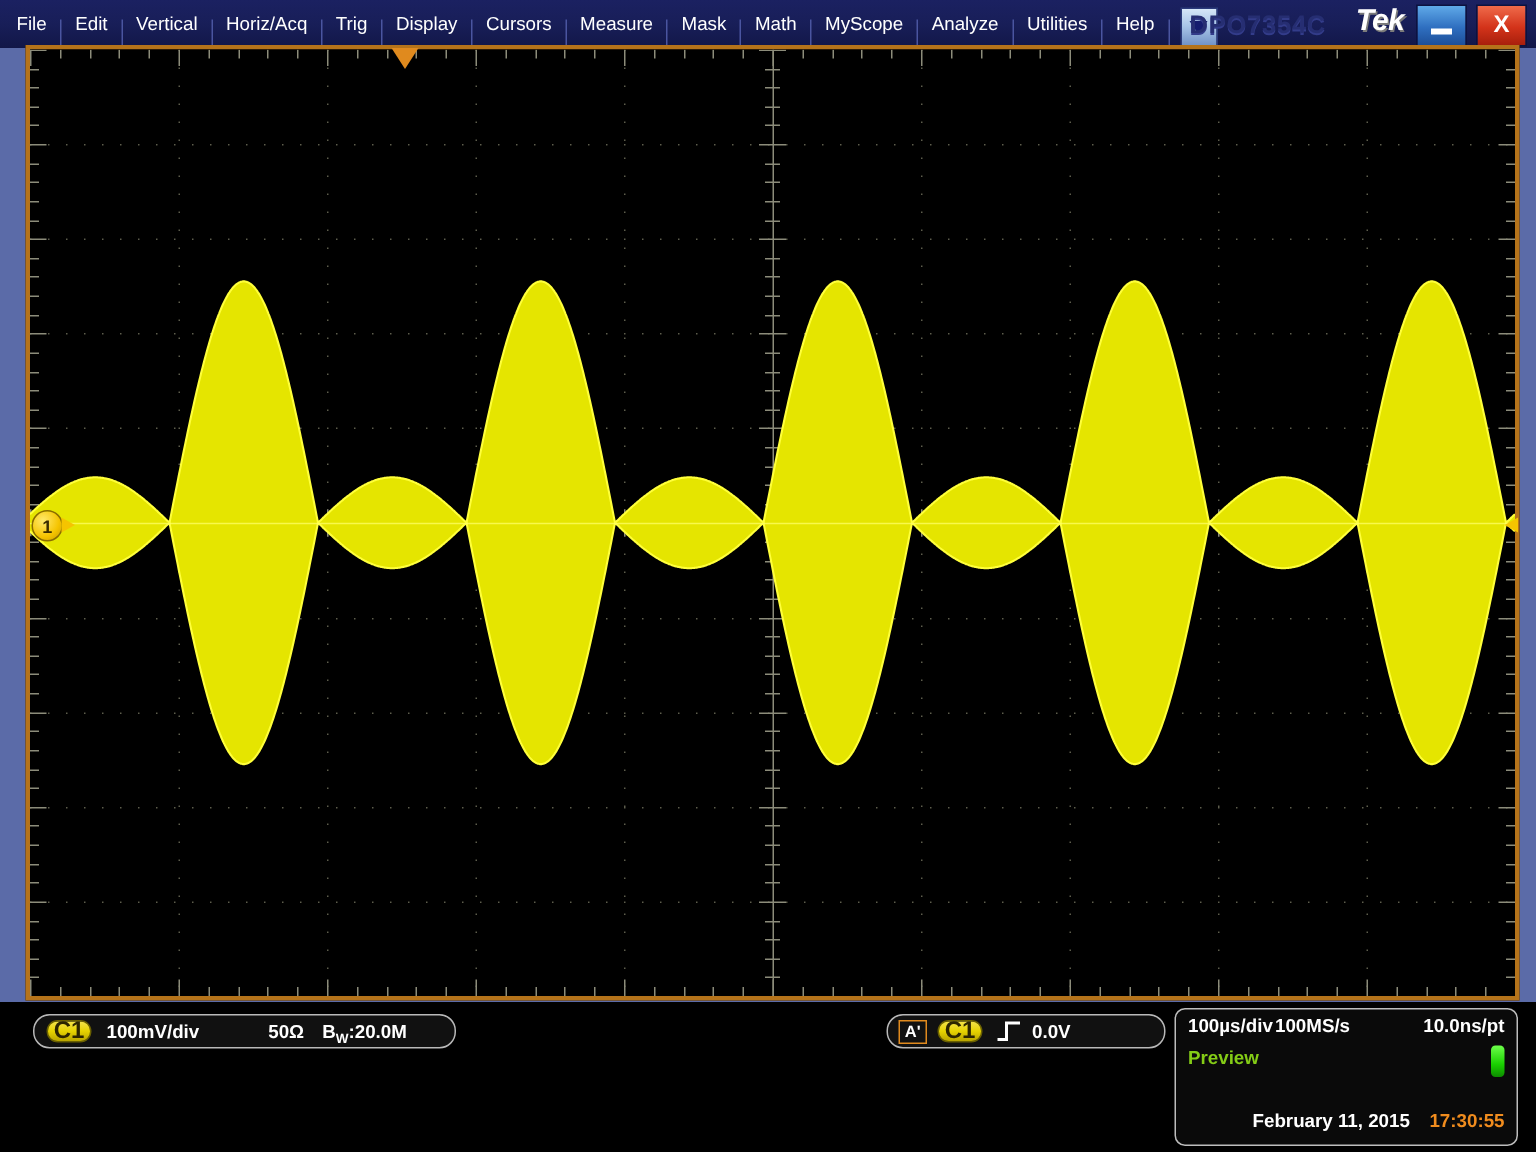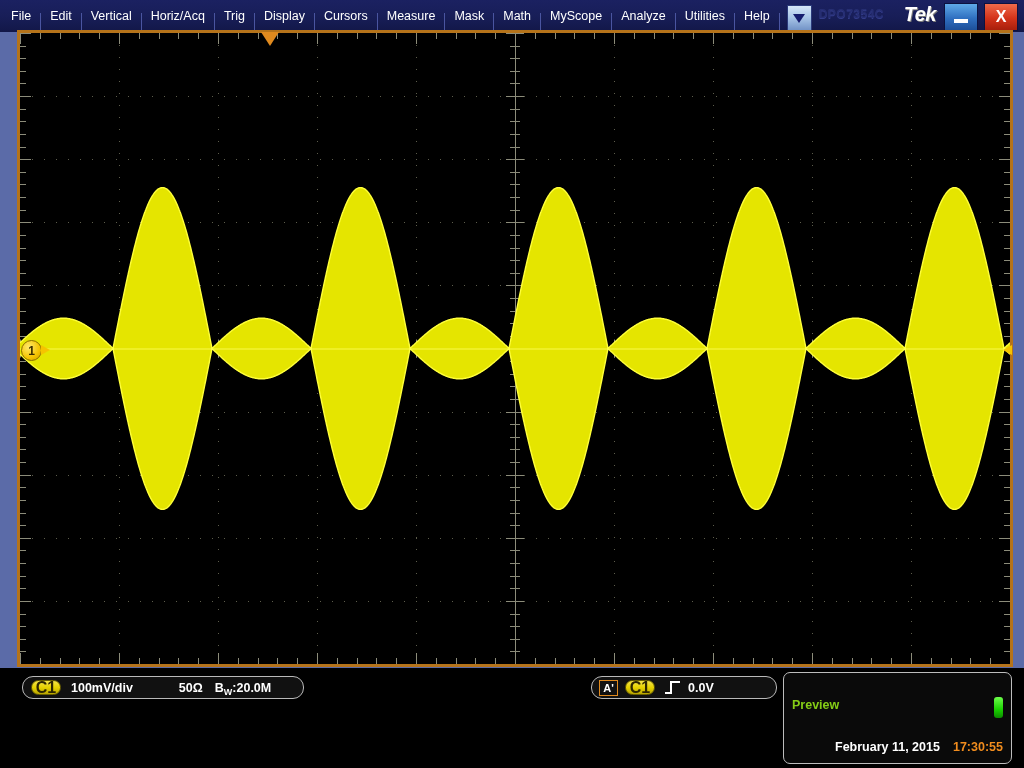--- a/index.html
+++ b/index.html
@@ -34,21 +34,21 @@
     border:1px solid #2b3a7a;
     display:flex;align-items:center;justify-content:center;
     cursor:pointer;
   }
   .menu-dropdown .tri{
     width:0;height:0;border-left:6px solid transparent;border-right:6px solid transparent;
     border-top:9px solid #151c6e;
   }
   #modelname{
     position:absolute;right:140px;top:7px;
-    font-size:12px;font-weight:bold;letter-spacing:0.5px;
+    font-size:17px;font-weight:bold;letter-spacing:0.5px;
     color:#262e72;
     text-shadow:0 1px 0 #333c8a;
     user-select:none;
   }
   #teklogo{
     position:absolute;right:88px;top:3px;
     font-size:20px;font-weight:bold;color:#ffffff;font-style:italic;
     letter-spacing:-0.5px;
     text-shadow:1px 1px 0 #7b7b7b;
   }
@@ -578,20 +578,25 @@
     <div class="badge" id="trig-readout">
       <div class="abox">A'</div>
       <div class="chip">C1</div>
       <svg class="edgeicon" width="17" height="15" viewBox="0 0 17 15">
         <path d="M1 13 L7 13 L7 2 L16 2" fill="none" stroke="#ffffff" stroke-width="2"></path>
       </svg>
       <span id="trig-level">0.0V</span>
     </div>
 
     <div id="horiz-panel">
+      <div class="hrow" id="hrow1">
+        <span class="hleft">100µs/div</span>
+        <span class="hmid">100MS/s</span>
+        <span class="hright">10.0ns/pt</span>
+      </div>
       <div class="hrow" id="hrow2">
         <span class="hleft" id="status-preview">Preview</span>
       </div>
       <div id="greenlamp"></div>
       <div class="hrow" id="hrow4">
         <span id="trigstate">Auto</span>
         <span id="trigdate">February 11, 2015</span>
         <span class="hright" id="clock">17:30:55</span>
       </div>
     </div>

